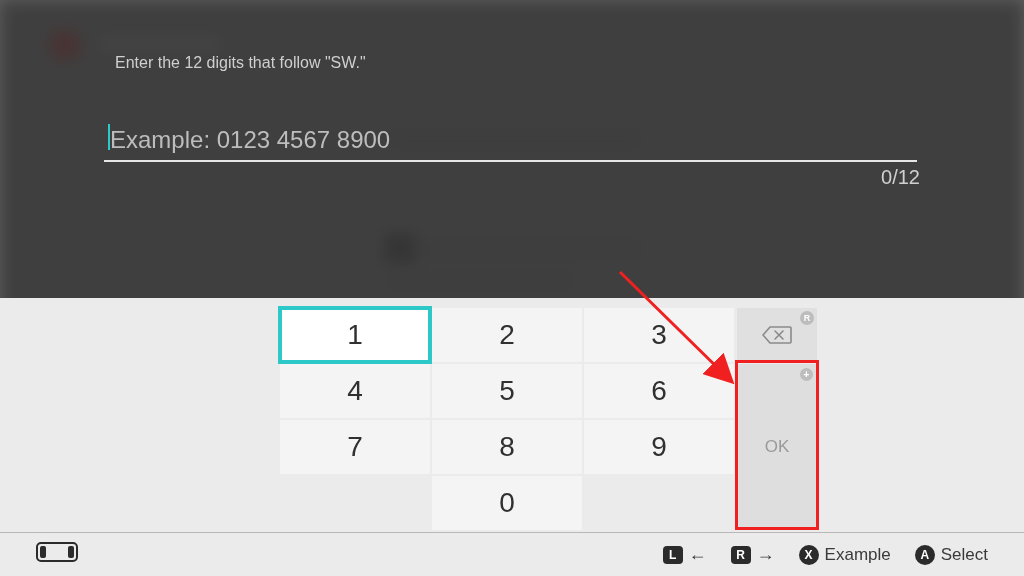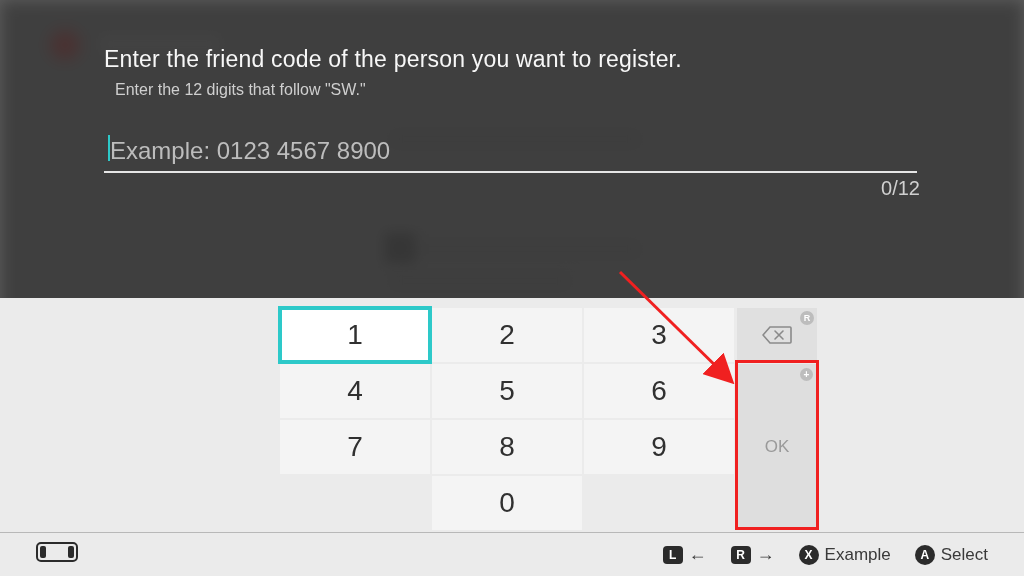--- a/index.html
+++ b/index.html
@@ -34,21 +34,21 @@
     color: #f7f7f7;
     letter-spacing: 0.2px;
   }
   .subheading {
     font-size: 16px;
     color: #cfcfcf;
     margin-top: 8px;
     margin-left: 11px;
   }
   .input-area {
-    margin-top: 34px;
+    margin-top: 50px;
     position: relative;
   }
   .input-line {
     width: 813px;
     border: none;
     border-bottom: 2px solid #e6e6e6;
     background: transparent;
     font-size: 24px;
     color: #fff;
     padding: 4px 0 6px 6px;
@@ -234,21 +234,20 @@
 <div class="bg-fake-text" style="left:100px;top:35px;width:120px;height:18px;background:#6a6a6a;"></div>
 <div class="bg-fake-text" style="left:80px;top:135px;width:90px;height:16px;background:#5a5a5a;"></div>
 <div class="bg-fake-text" style="left:80px;top:200px;width:90px;height:16px;background:#5a5a5a;"></div>
 <div class="bg-fake-text" style="left:80px;top:265px;width:160px;height:16px;background:#5a5a5a;"></div>
 <div class="bg-fake-text" style="left:390px;top:130px;width:250px;height:18px;background:#555;"></div>
 <div class="bg-fake-text" style="left:390px;top:240px;width:250px;height:18px;background:#555;"></div>
 <div class="bg-fake-text" style="left:390px;top:272px;width:180px;height:18px;background:#555;"></div>
 <div class="bg-fake-text" style="left:385px;top:233px;width:30px;height:30px;background:#333;"></div>
 
 <div class="top-panel">
-  <div class="heading">Enter the friend code of the person you want to register.</div>
   <div class="subheading">Enter the 12 digits that follow "SW."</div>
   <div class="input-area">
     <div class="cursor"></div>
     <input class="input-line" type="text" placeholder="Example: 0123 4567 8900" value="" style="">
     <div class="counter">0/12</div>
   </div>
 </div>
 
 <div class="keypad-panel">
   <div class="keypad">

